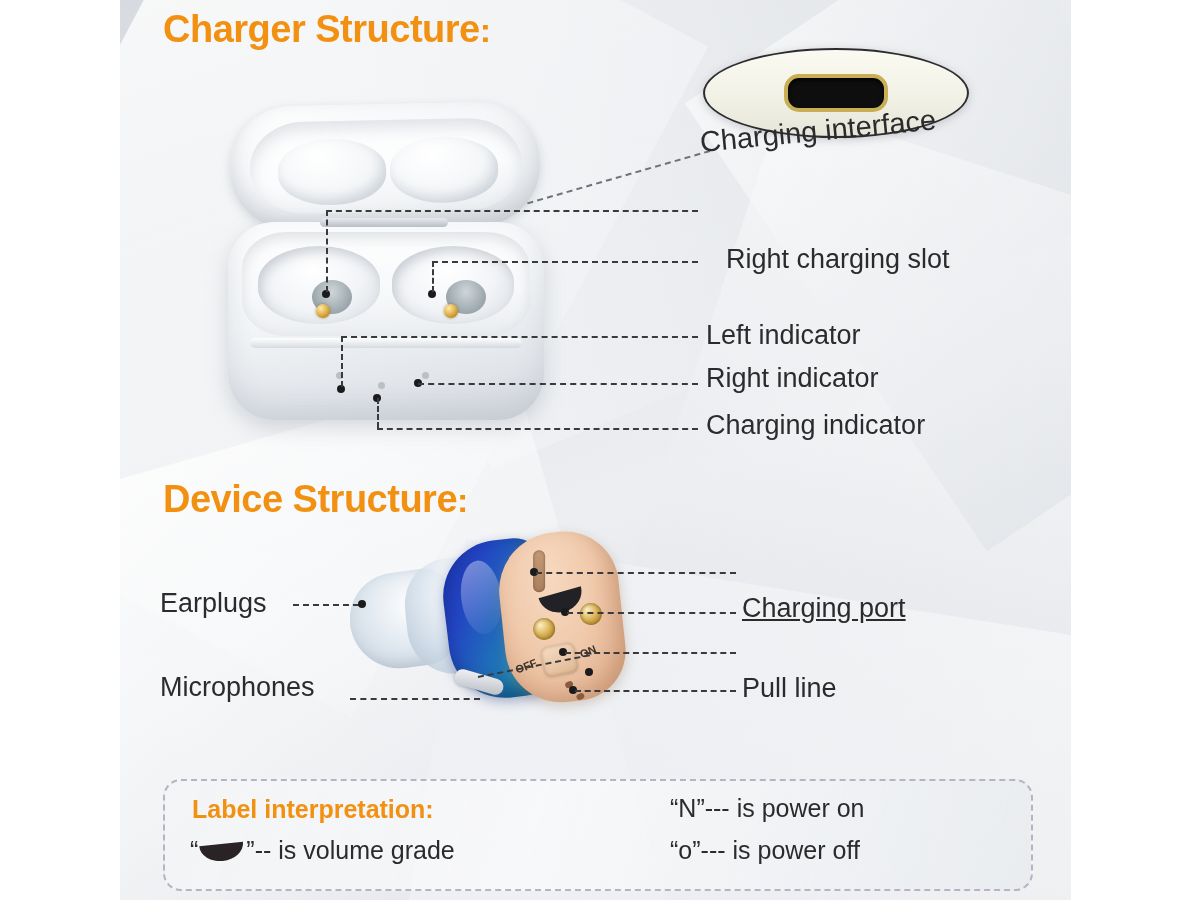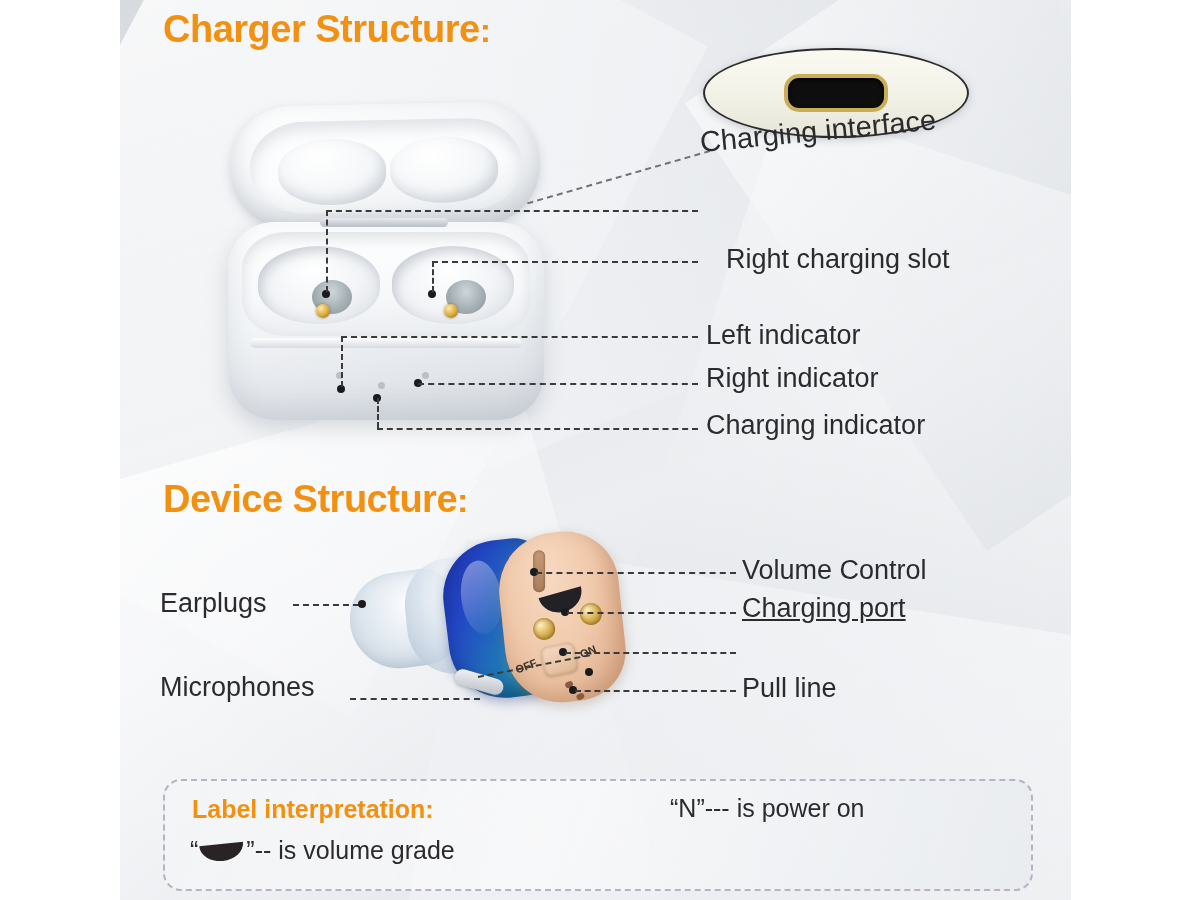--- a/index.html
+++ b/index.html
@@ -358,21 +358,20 @@
       <div class="sw-text sw-on">ON</div>
       <div class="mic-hole mh-1"></div>
       <div class="mic-hole mh-2"></div>
     </div>
     <div class="pull-line"></div>
   </div>
 
   <div class="label label-left" style="left:160px;top:590px;">Earplugs</div>
   <div class="label label-left" style="left:160px;top:674px;">Microphones</div>
 
-  <div class="label" style="left:742px;top:557px;">Volume Control</div>
   <div class="label" style="left:742px;top:595px;text-decoration:underline;">Charging port</div>
   <div class="label" style="left:742px;top:675px;">Pull line</div>
 
   <div class="lead-h" style="left:293px;top:604px;width:66px;"></div>
   <div class="dot" style="left:358px;top:600px;"></div>
 
   <div class="lead-h" style="left:350px;top:698px;width:130px;"></div>
   <div class="lead-h" style="left:478px;top:676px;width:114px;transform:rotate(-11deg);transform-origin:left center;"></div>
   <div class="dot" style="left:585px;top:668px;"></div>
 
@@ -392,15 +391,18 @@
     <div class="legend-title">Label interpretation:</div>
 
     <div class="legend-row" id="legend-vol">
       <span class="q">“</span><span class="vol-glyph"></span><span class="q">”</span><span>--</span>&nbsp;<span>is volume grade</span>
     </div>
 
     <div class="legend-row" id="legend-on">
       <span>“N”</span><span>---</span>&nbsp;<span>is power on</span>
     </div>
 
+    <div class="legend-row" id="legend-off">
+      <span>“o”</span><span>---</span>&nbsp;<span>is power off</span>
+    </div>
   </div>
 
 </div>
 
 </body></html>

